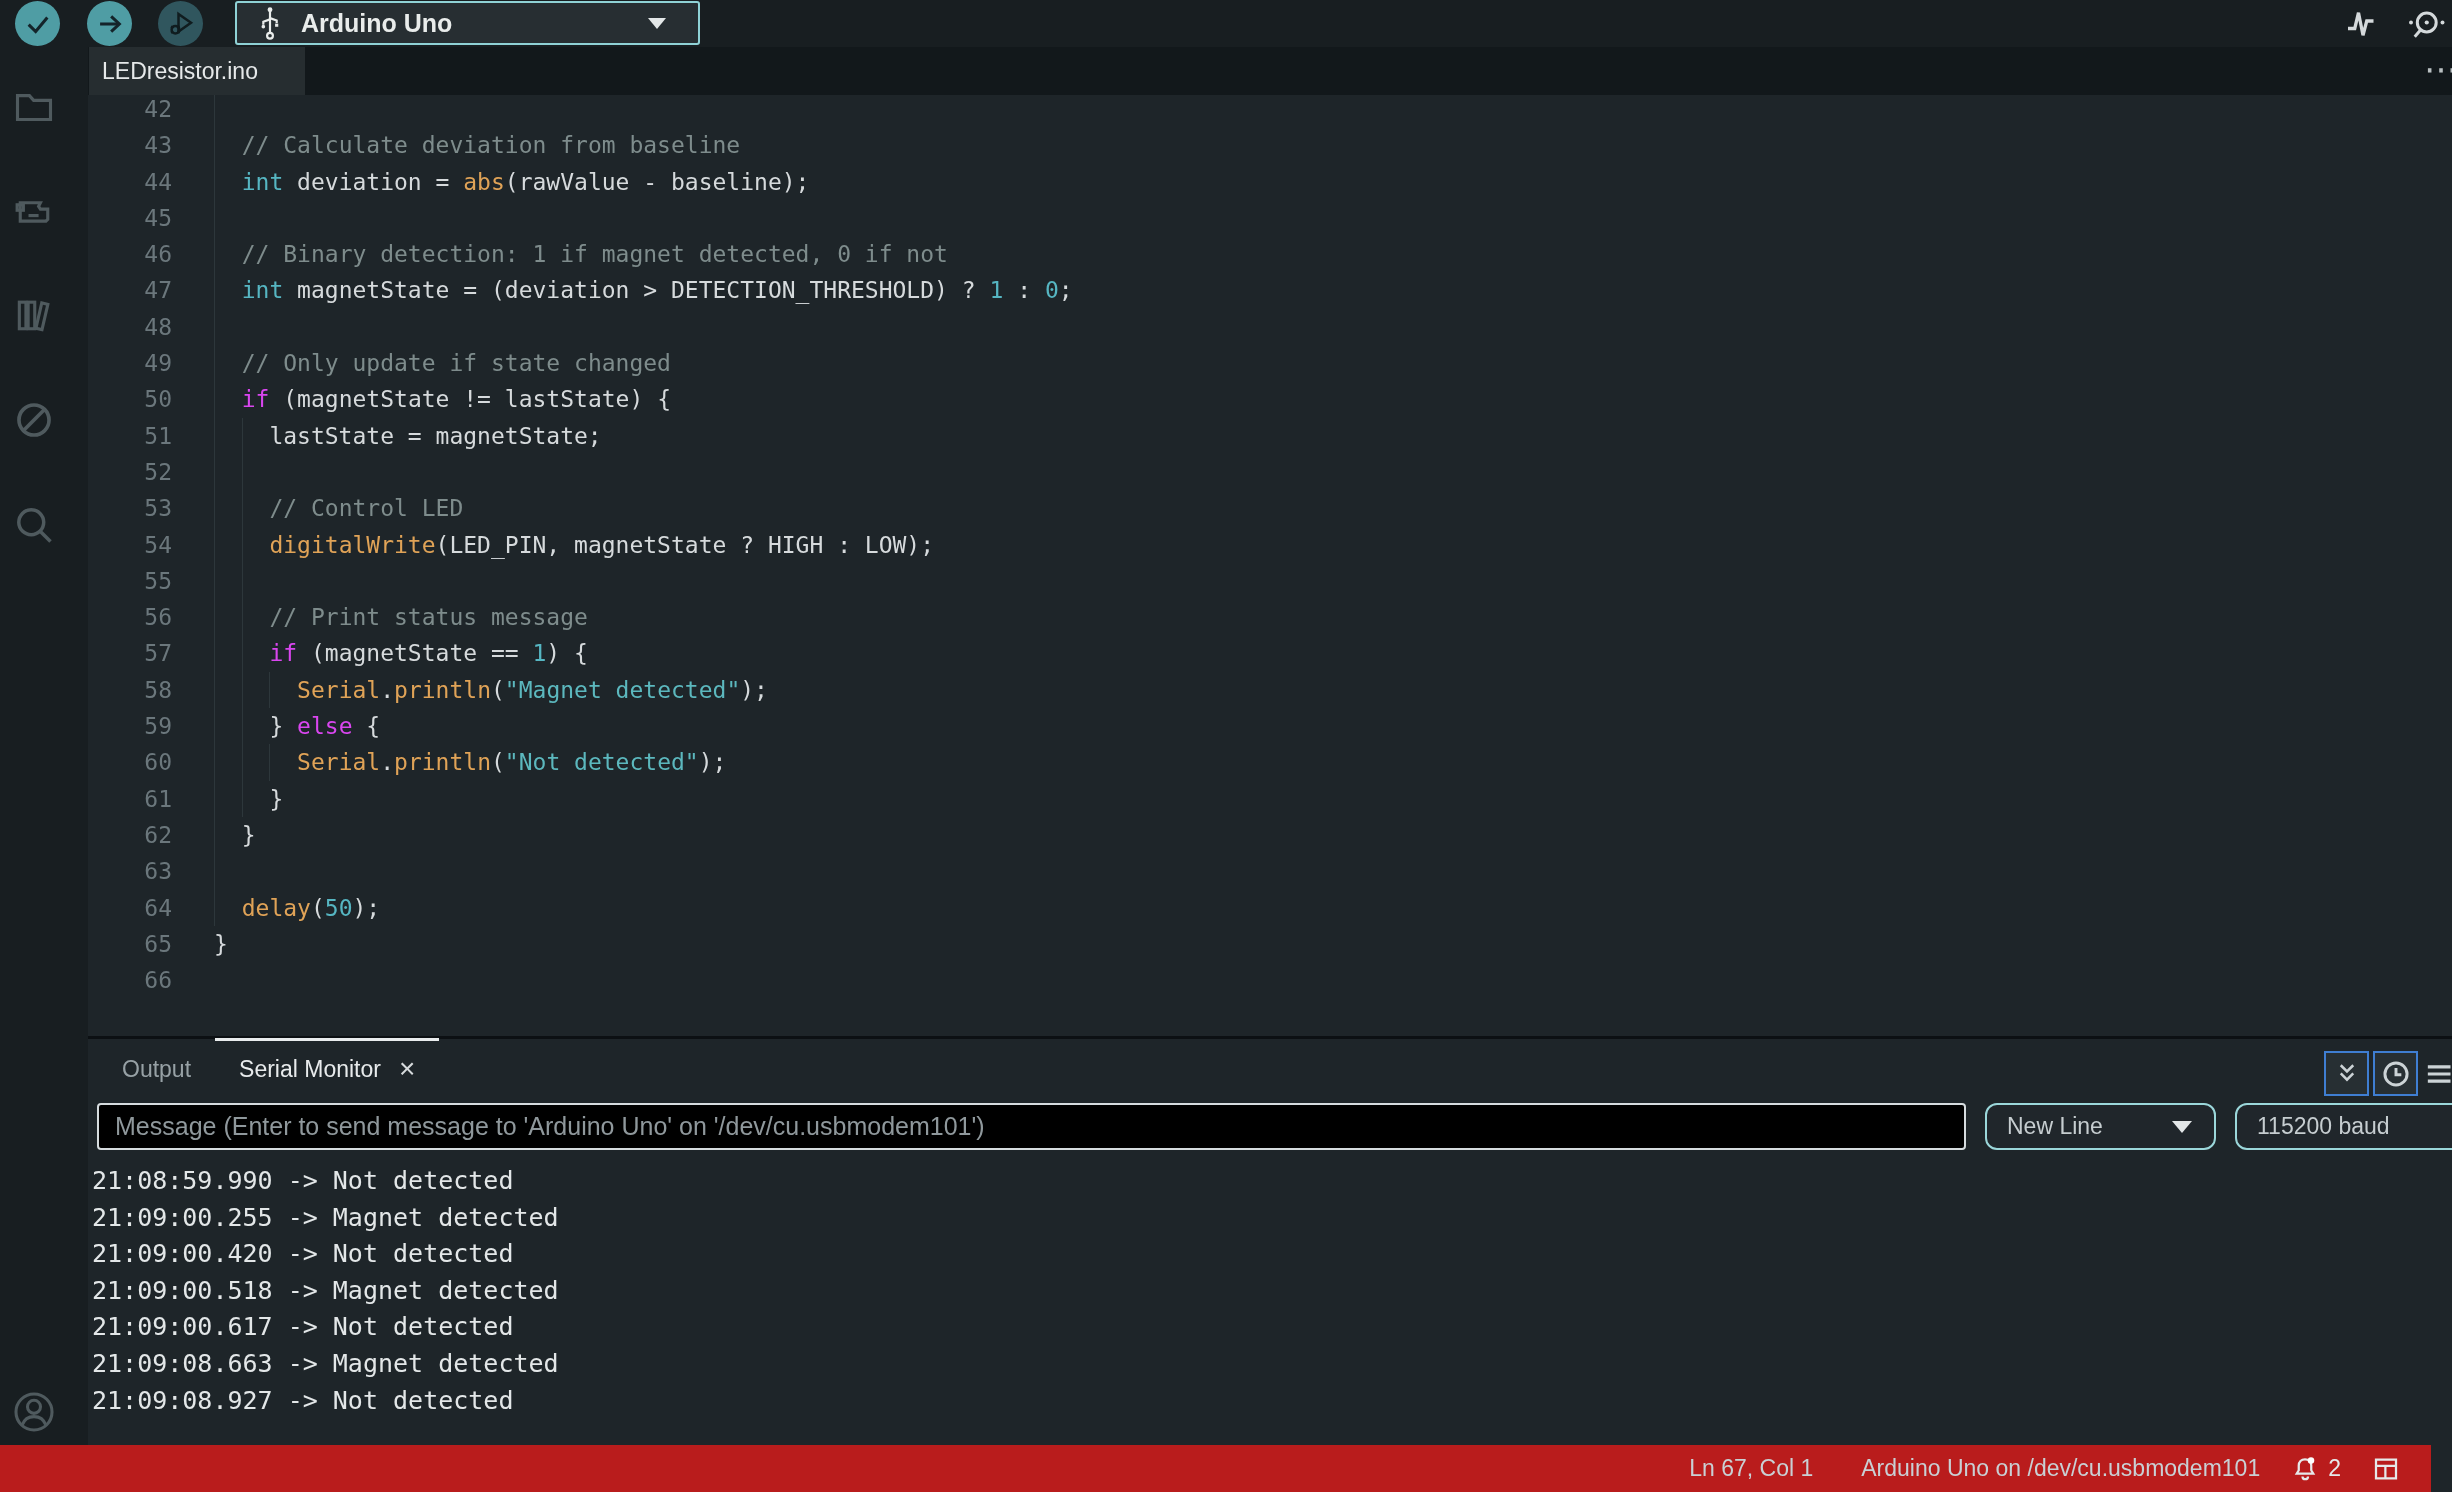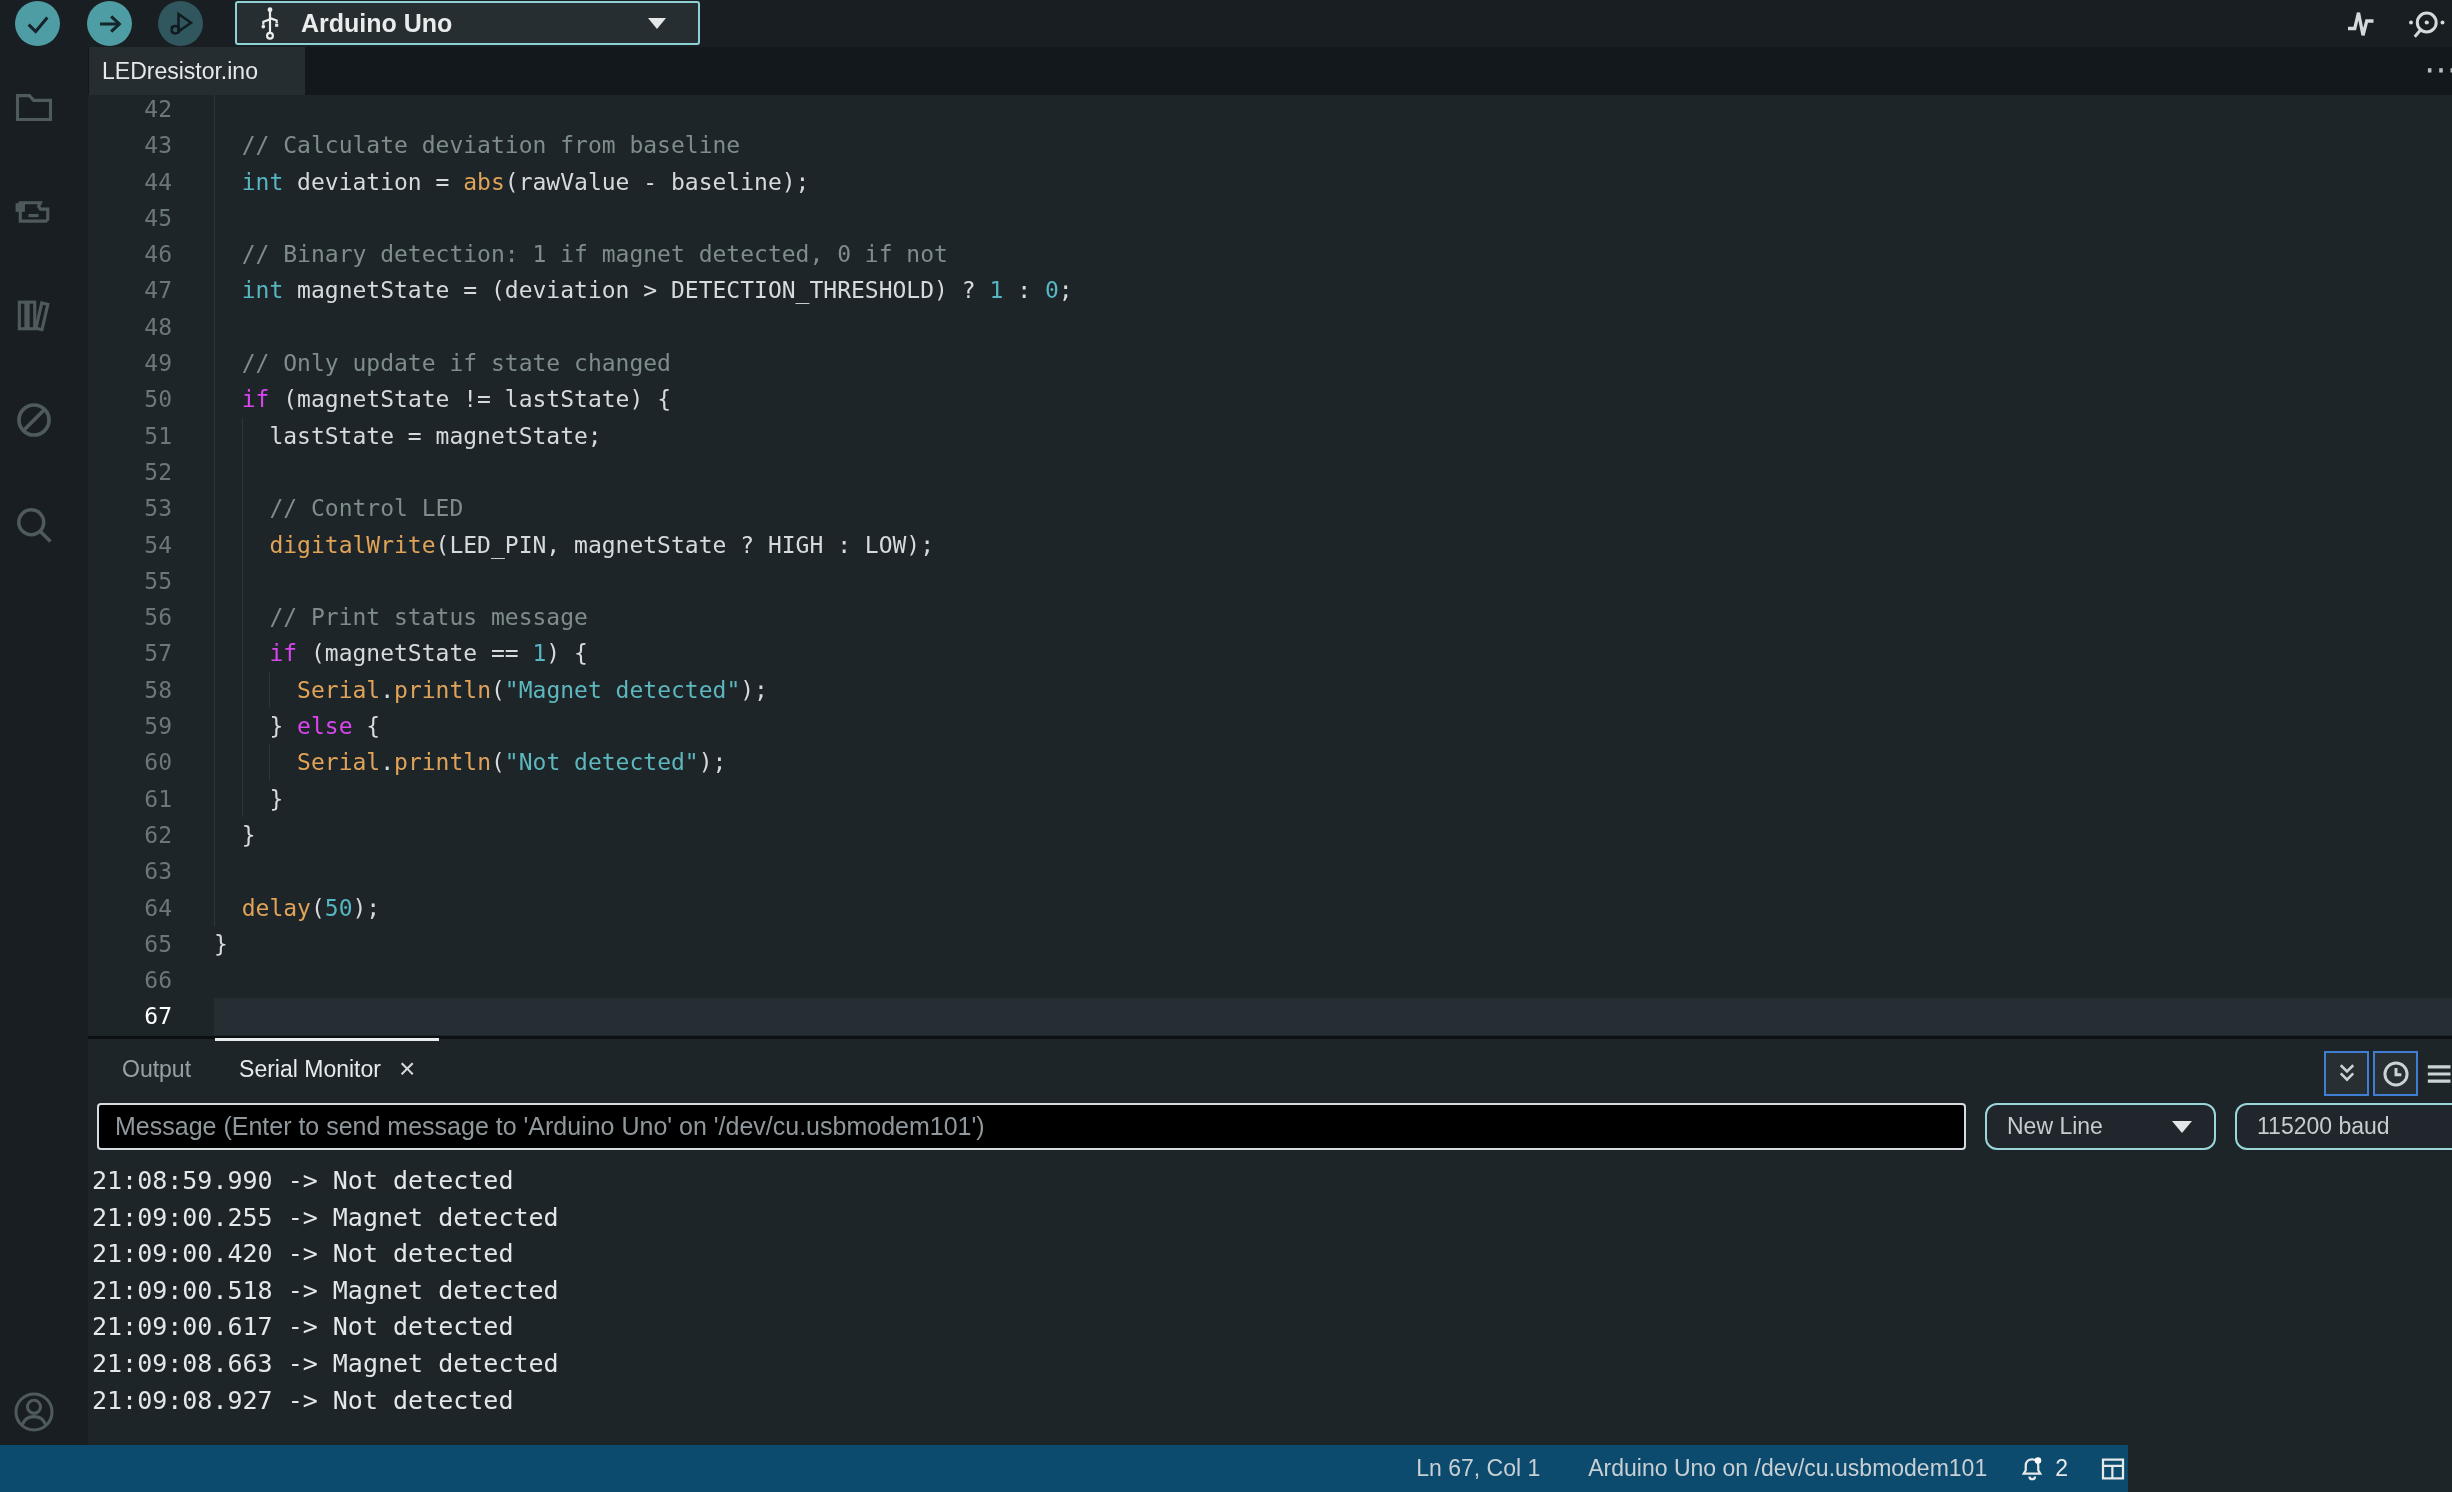--- a/index.html
+++ b/index.html
@@ -60,22 +60,22 @@
   #msg-input::placeholder{color:#8f989c;}
   .dropdown{position:absolute;top:0;height:47px;box-sizing:border-box;background:#20262b;
             border:2px solid #9bd7da;border-radius:12px;display:flex;align-items:center;font-size:23px;color:#c6cdd0;}
   #dd-lineending{left:1897px;width:231px;padding-left:20px;}
   #dd-lineending .caret{position:absolute;right:22px;border-left-width:10px;border-right-width:10px;border-top-width:12px;}
   #dd-baud{left:2147px;width:240px;padding-left:20px;}
   #serial-output{position:absolute;left:0;top:124px;width:2364px;height:282px;padding-left:4px;
                  font-family:"DejaVu Sans Mono",monospace;font-size:25px;line-height:36.6px;color:#e3e7e8;
                  white-space:pre;overflow:hidden;}
   
-  #statusbar{position:absolute;left:0;top:1445px;width:2128px;height:47px;background:#0c4a6e;
-             display:flex;align-items:center;justify-content:flex-end;gap:30px;padding-right:0;
+  #statusbar{position:absolute;left:0;top:1445px;width:2431px;height:47px;background:#b91c1c;
+             display:flex;align-items:center;justify-content:flex-end;gap:30px;padding-right:30px;
              box-sizing:border-box;font-size:23px;color:#c9d0d4;}
   #status-cursor{margin-right:18px;}
   #notif{display:flex;align-items:center;gap:8px;color:#e6e9ea;}
   svg{display:block;}
 </style>
 </head>
 <body>
 
 <div id="app">
 
@@ -292,24 +292,20 @@
           <span class="code-content"><span class="indent-guide" style="left: 0ch;"></span><span class="tok-p">  </span><span class="tok-f">delay</span><span class="tok-p">(</span><span class="tok-n">50</span><span class="tok-p">);</span></span>
         </div>
         <div class="code-row">
           <span class="gutter-num">65</span>
           <span class="code-content"><span class="tok-p">}</span></span>
         </div>
         <div class="code-row">
           <span class="gutter-num">66</span>
           <span class="code-content"></span>
         </div>
-        <div class="code-row current">
-          <span class="gutter-num">67</span>
-          <span class="code-content"></span>
-        </div>
       </div>
   </div>
 
   <div id="panel">
     <div id="panel-tabs">
       <div class="ptab">
         <span>Output</span>
       </div>
       <div class="ptab active">
         <span>Serial Monitor</span>

